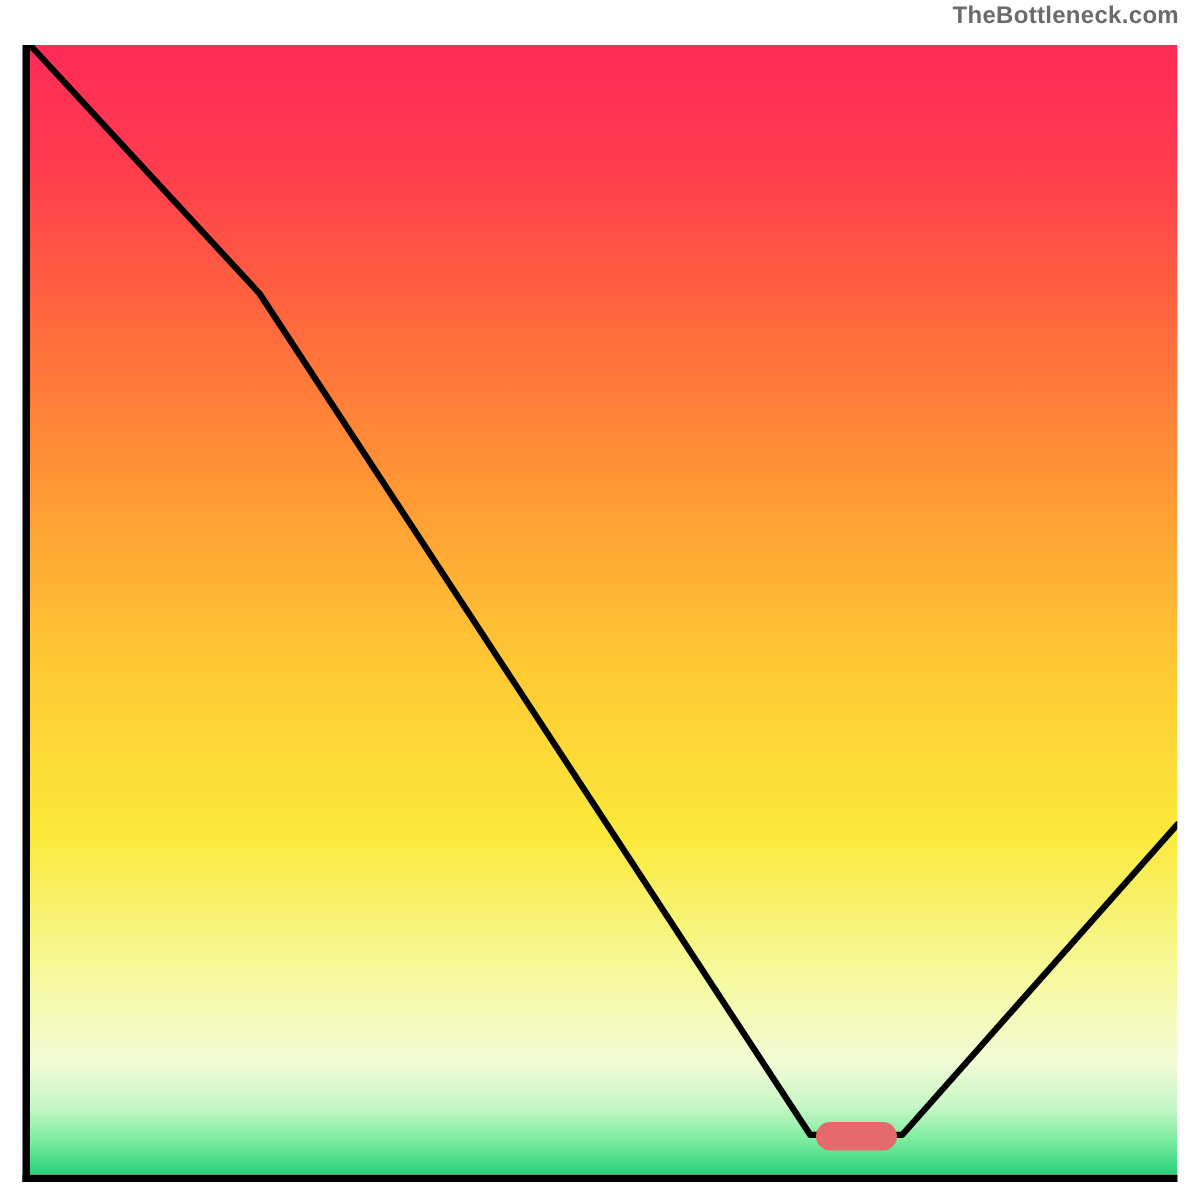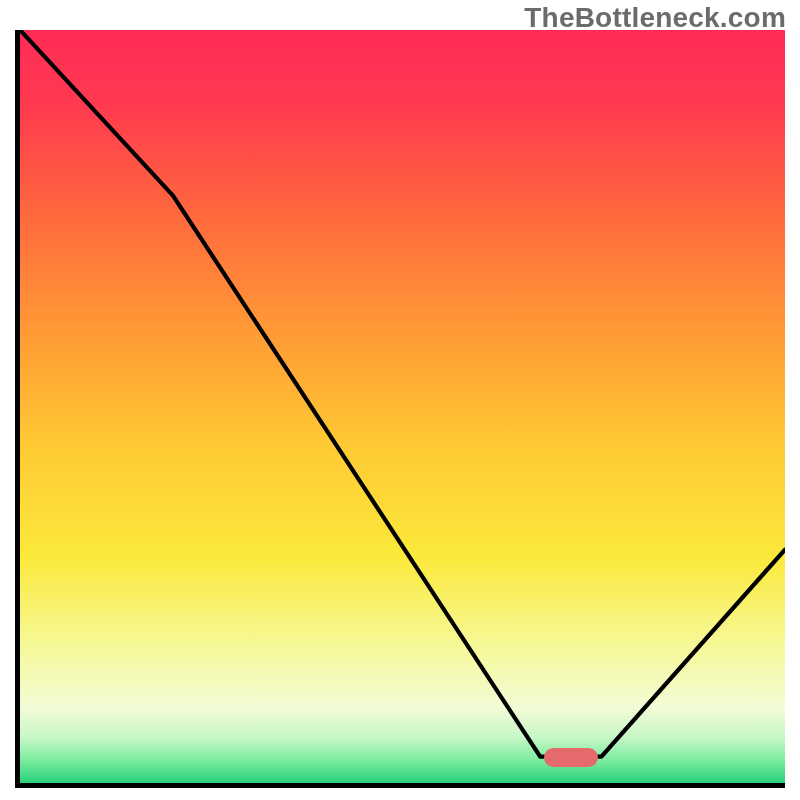--- a/index.html
+++ b/index.html
@@ -13,21 +13,21 @@
   }
   .page {
     width: 800px;
     height: 800px;
     position: relative;
   }
   .watermark {
     position: absolute;
     top: 2px;
     right: 14px;
-    font-size: 28px;
+    font-size: 16px;
     font-weight: 600;
     color: #6b6b6b;
     letter-spacing: 0.2px;
   }
   .plot-outer {
     position: absolute;
     left: 15px;
     top: 30px;
     width: 770px;
     height: 758px;

